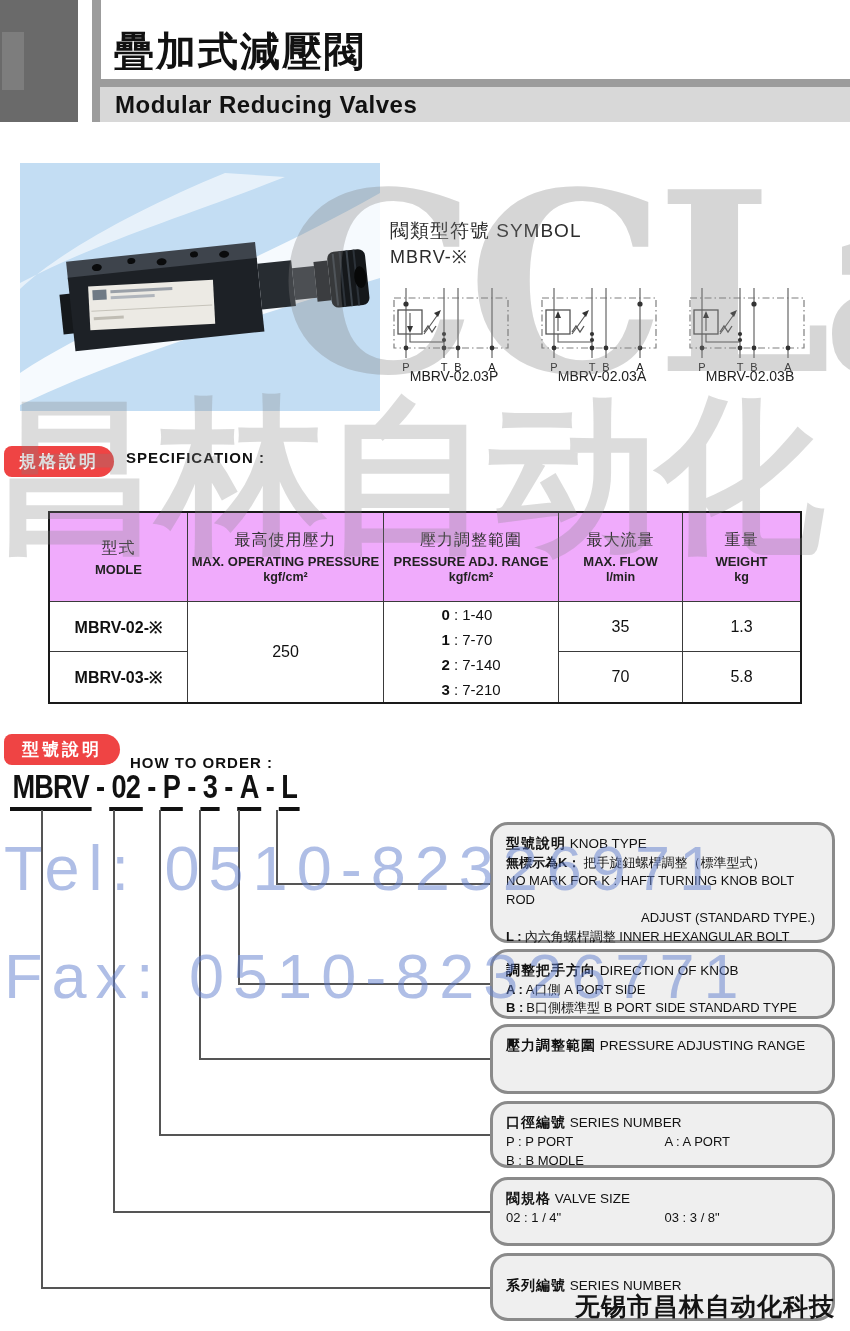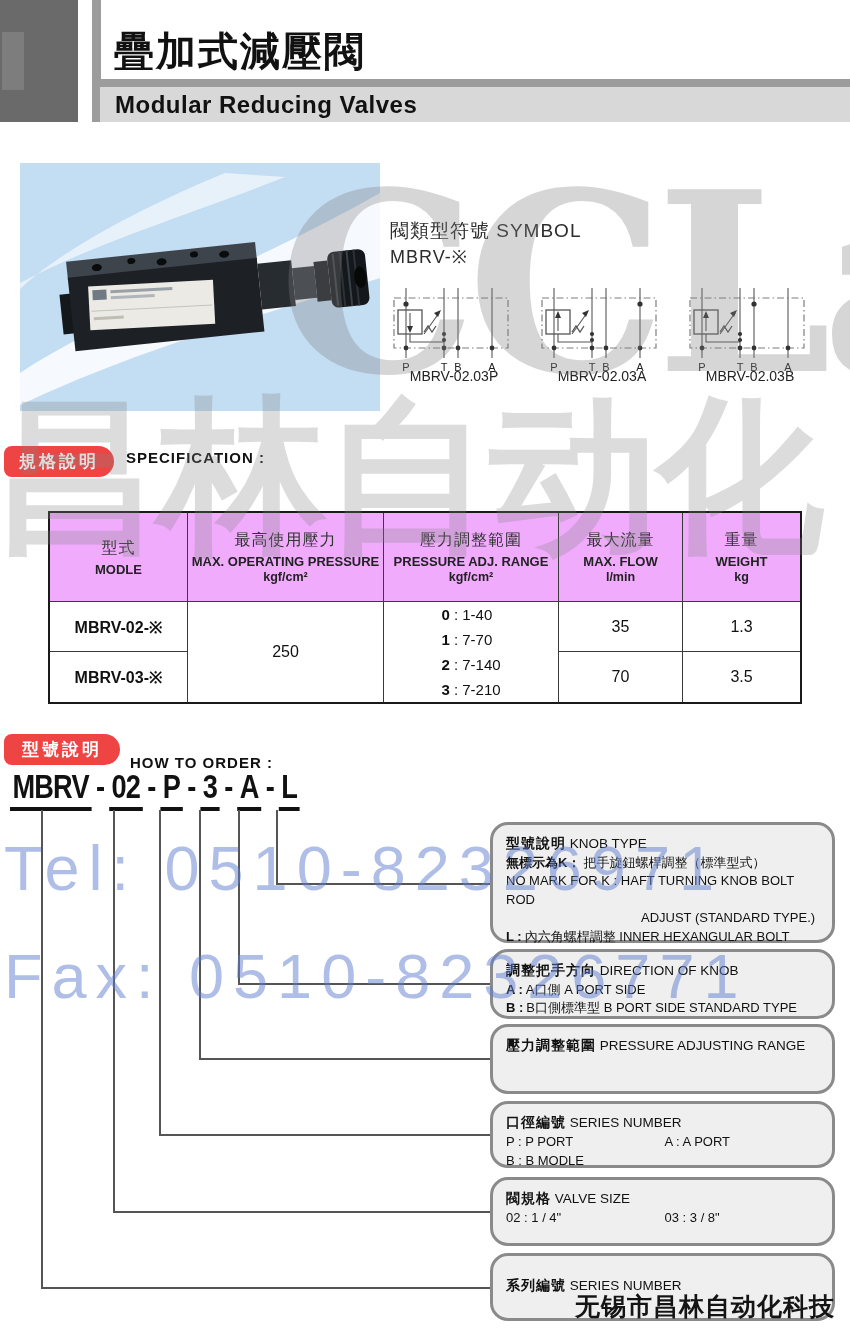--- a/index.html
+++ b/index.html
@@ -270,21 +270,21 @@
         <div class="range-line"><b>1</b> <span>: 7-70</span></div>
         <div class="range-line"><b>2</b> <span>: 7-140</span></div>
         <div class="range-line"><b>3</b> <span>: 7-210</span></div>
       </div>
     </div>
     <div class="cell td-val bline row-split">35</div>
     <div class="cell td-val row-split">1.3</div>
 
     <div class="cell td-model bline">MBRV-03-※</div>
     <div class="cell td-val bline">70</div>
-    <div class="cell td-val">3.5</div>
+    <div class="cell td-val">5.8</div>
   </div>
 
   <div class="badge badge-order">型號說明</div>
   <div class="sec-heading h-order">HOW TO ORDER :</div>
 
   <div class="code-row">
     <span class="code-seg">MBRV</span>
     <span class="code-dash">-</span>
     <span class="code-seg">02</span>
     <span class="code-dash">-</span>

